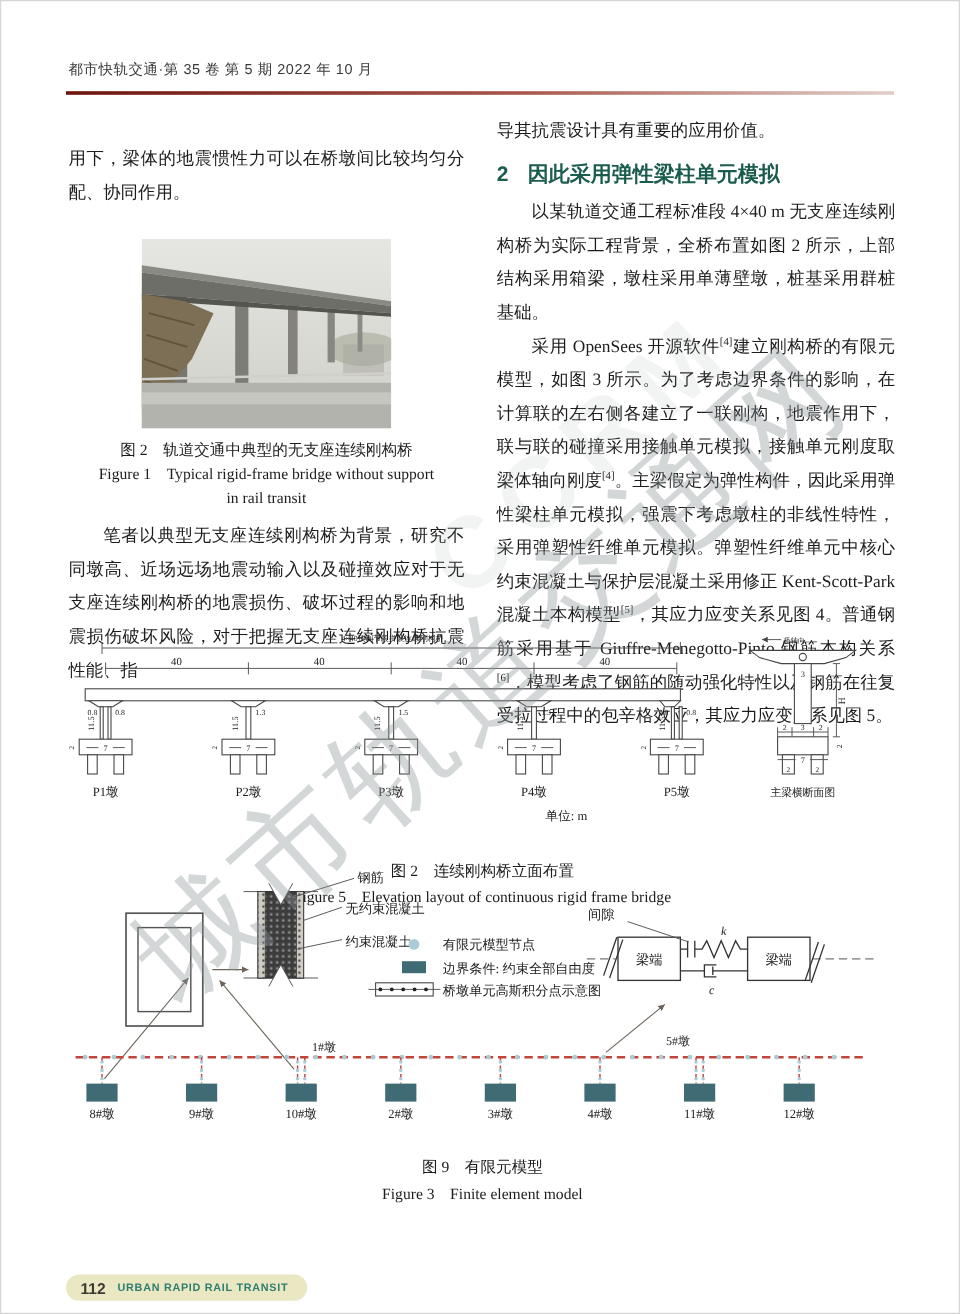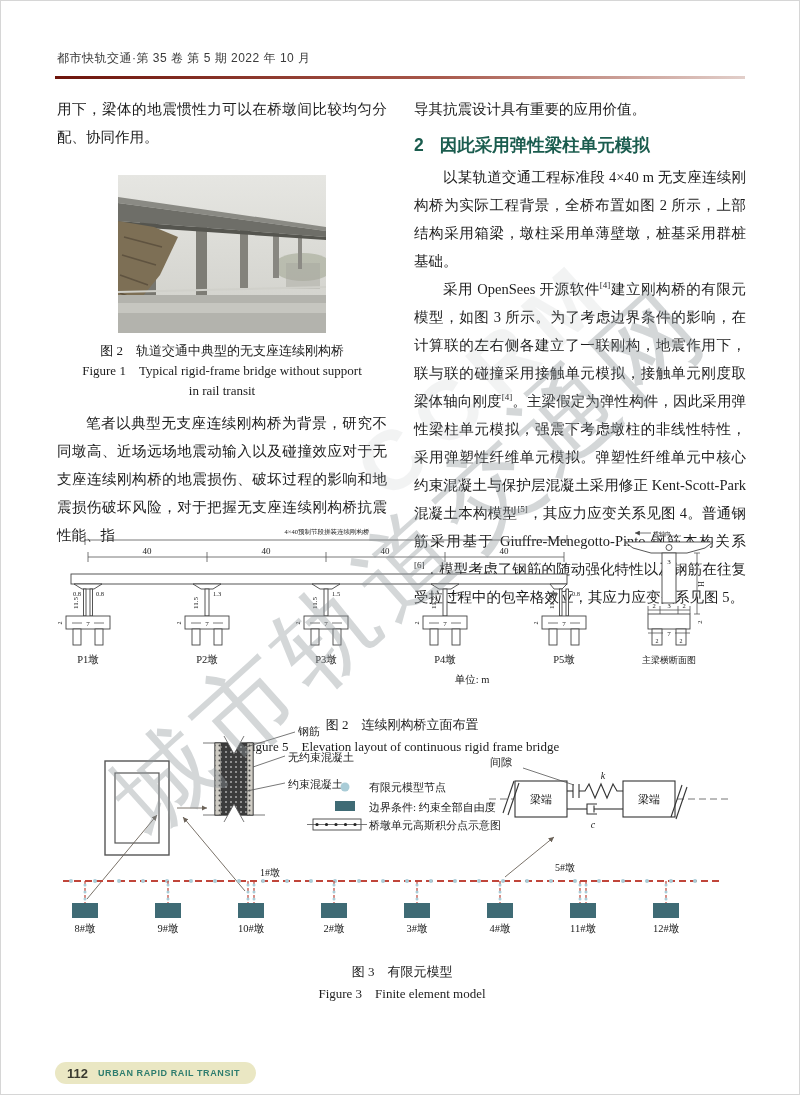--- a/index.html
+++ b/index.html
@@ -6,21 +6,21 @@
   .page{position:relative;width:800px;height:1095px;margin:0 auto;background:#fff;
         box-shadow:inset 0 0 0 1px #d6d6d6;overflow:hidden;
         font-family:"Liberation Serif","DejaVu Serif",serif;color:#1c1c1c;}
   
   .hdr{position:absolute;left:57px;top:50px;font-family:"Liberation Sans","DejaVu Sans",sans-serif;
        font-size:12px;color:#3a3a3a;letter-spacing:.5px;}
   .rule{position:absolute;left:55px;right:55px;top:76px;height:3px;
         background:linear-gradient(to right,var(--rule-red),#a8574a 55%,#e2cfca);}
   
   .col{position:absolute;top:95px;width:330px;}
-  .col.left{left:57px;}
+  .col.left{left:57px;margin-top:24px;}
   .col.right{left:414px;width:332px;}
   p{margin:0;font-size:14.5px;line-height:28px;text-align:justify;}
   .ind{text-indent:2em;}
   sup{font-size:9px;line-height:0;}
   .sec{margin:10px 0 6px 0;font-family:"Liberation Sans","DejaVu Sans",sans-serif;
        font-weight:bold;font-size:17.5px;color:var(--heading-green);}
   .sec .no{margin-right:16px;}
   
   .photo{display:block;margin:24px auto 8px auto;}
   .cap{text-align:center;font-size:13px;line-height:20px;}
@@ -378,21 +378,21 @@
       <text x="194" y="209" class="t105" text-anchor="middle">10#墩</text>
       <text x="277" y="209" class="t105" text-anchor="middle">2#墩</text>
       <text x="360" y="209" class="t105" text-anchor="middle">3#墩</text>
       <text x="443" y="209" class="t105" text-anchor="middle">4#墩</text>
       <text x="526" y="209" class="t105" text-anchor="middle">11#墩</text>
       <text x="609" y="209" class="t105" text-anchor="middle">12#墩</text>
       <text x="203" y="153" class="t10">1#墩</text>
       <text x="518" y="148" class="t10" text-anchor="end">5#墩</text>
     </svg>
     <div class="figcap">
-      <div>图 3　有限元模型</div>
+      <div>图 9　有限元模型</div>
       <div>Figure 3　Finite element model</div>
     </div>
   </div>
 
   <div class="wm">城市轨道交通网</div>
   <div class="wm2">CCRM</div>
 
   <div class="footer">
     <span class="pageno">112</span>
     <span class="jname">URBAN RAPID RAIL TRANSIT</span>

